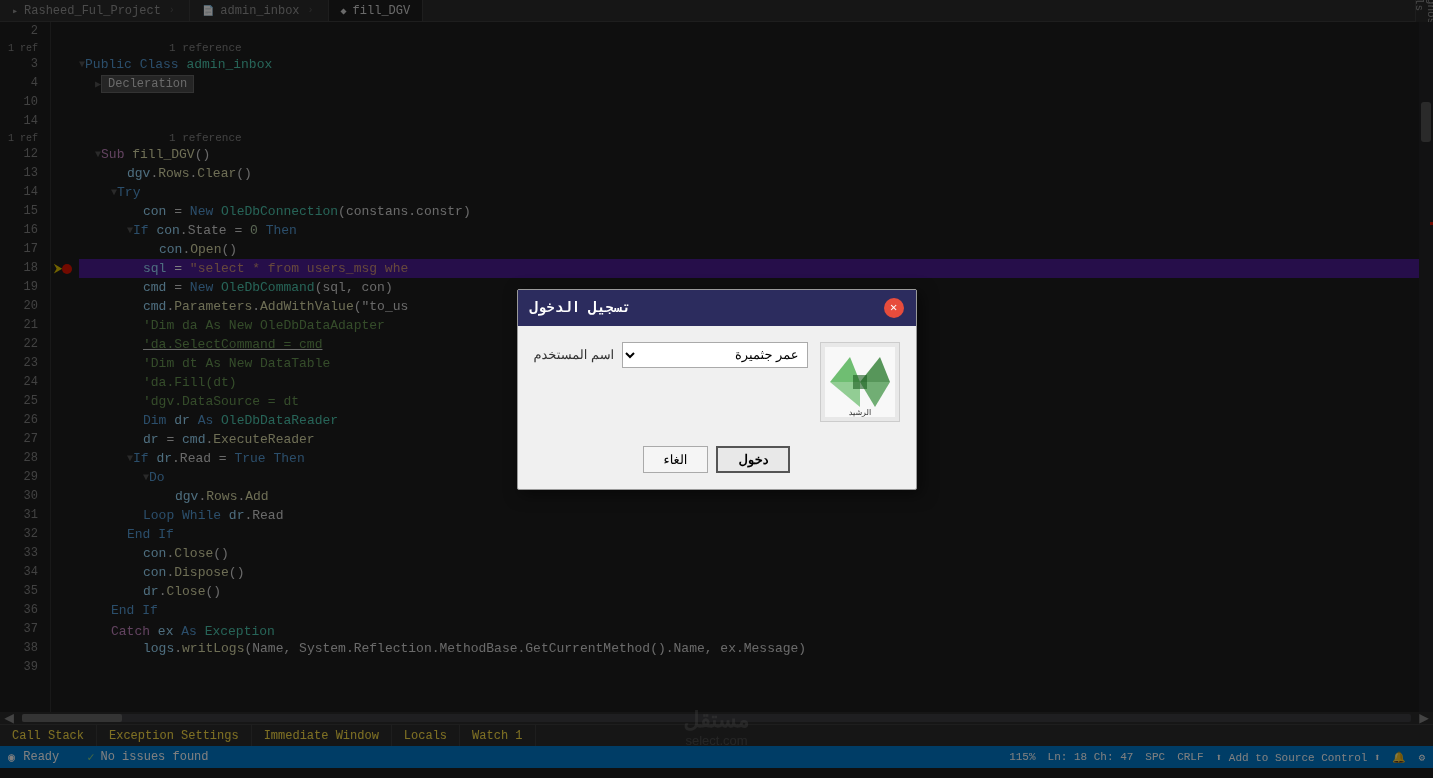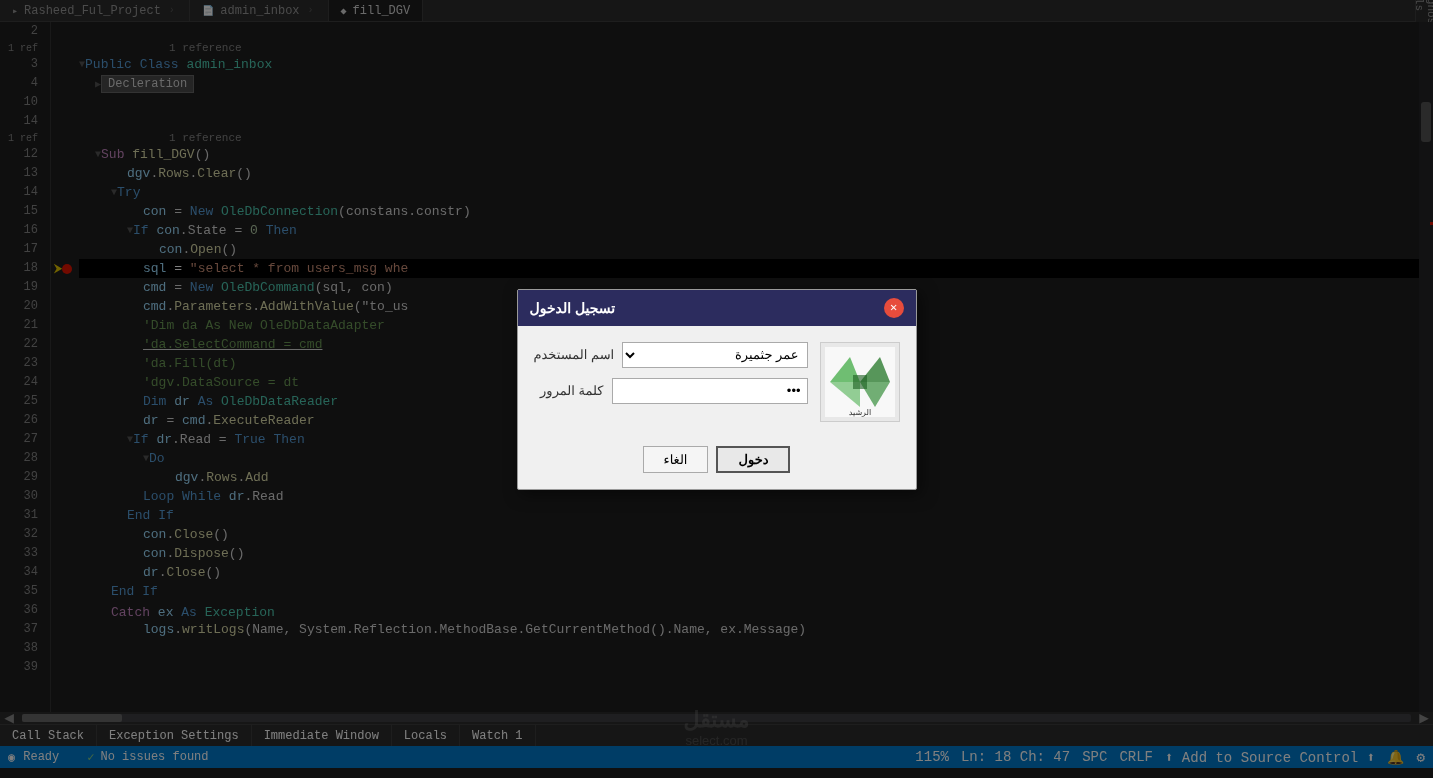--- a/index.html
+++ b/index.html
@@ -109,21 +109,21 @@
     .code-line {
       height: 19px;
       display: flex;
       align-items: center;
       font-size: 13px;
       white-space: pre;
       position: relative;
     }
 
     .code-line.highlighted {
-      background: #000000;
+      background: #4c1d95;
       color: #ffffff;
     }
 
     
     .kw { color: #569cd6; }
     .kw2 { color: #c586c0; }
     .comment { color: #6a9955; }
     .method { color: #dcdcaa; }
     .type { color: #4ec9b0; }
     .var { color: #9cdcfe; }
@@ -160,39 +160,39 @@
       display: flex;
       align-items: center;
       gap: 8px;
     }
 
     .status-bar .status-right {
       margin-left: auto;
       display: flex;
       align-items: center;
       gap: 12px;
-      font-size: 14px;
+      font-size: 11px;
     }
 
     
     .bottom-toolbar {
       height: 22px;
       background: #2d2d2d;
       display: flex;
       align-items: center;
       border-top: 1px solid #3c3c3c;
     }
 
     .bottom-tab {
       padding: 0 12px;
       height: 100%;
       display: flex;
       align-items: center;
       font-size: 12px;
-      color: #ffffff;
+      color: #fde047;
       cursor: pointer;
       border-right: 1px solid #3c3c3c;
     }
 
     
     .h-scrollbar {
       height: 12px;
       background: #2d2d2d;
       display: flex;
       align-items: center;
@@ -242,21 +242,21 @@
       background: #2c2c5e;
       color: #ffffff;
       padding: 8px 12px;
       display: flex;
       align-items: center;
       justify-content: space-between;
       direction: rtl;
     }
 
     .modal-title {
-      font-family: Liberation Sans, sans-serif;
+      font-family: Liberation Mono, monospace;
       font-size: 14px;
       font-weight: bold;
     }
 
     .modal-close-btn {
       width: 20px;
       height: 20px;
       background: #e74c3c;
       border-radius: 50%;
       display: flex;
@@ -554,20 +554,23 @@
         </div>
 
         <div class="code-line" style="padding-left:64px;">
           <span class="comment">'Dim da As New OleDbDataAdapter</span>
         </div>
 
         <div class="code-line" style="padding-left:64px;text-decoration:underline;">
           <span class="comment">'da.SelectCommand = cmd</span>
         </div>
 
+        <div class="code-line" style="padding-left:64px;">
+          <span class="comment">'Dim dt As New DataTable</span>
+        </div>
 
         <div class="code-line" style="padding-left:64px;">
           <span class="comment">'da.Fill(dt)</span>
         </div>
 
         <div class="code-line" style="padding-left:64px;">
           <span class="comment">'dgv.DataSource = dt</span>
         </div>
 
         <div class="code-line" style="padding-left:64px;font-family:Liberation Mono, monospace;">
@@ -723,24 +726,20 @@
 
       <div class="modal-form">
 
         <div class="form-row">
           <select class="form-select">
             <option>عمر جثميرة</option>
           </select>
           <label class="form-label">اسم المستخدم</label>
         </div>
 
-        <div class="form-row">
-          <input type="password" class="form-input" value="..." style="">
-          <label class="form-label">كلمة المرور</label>
-        </div>
       </div>
     </div>
 
     <div class="modal-buttons">
       <button class="btn btn-primary">
         <span>دخول</span>
       </button>
       <button class="btn">
         <span>الغاء</span>
       </button>

